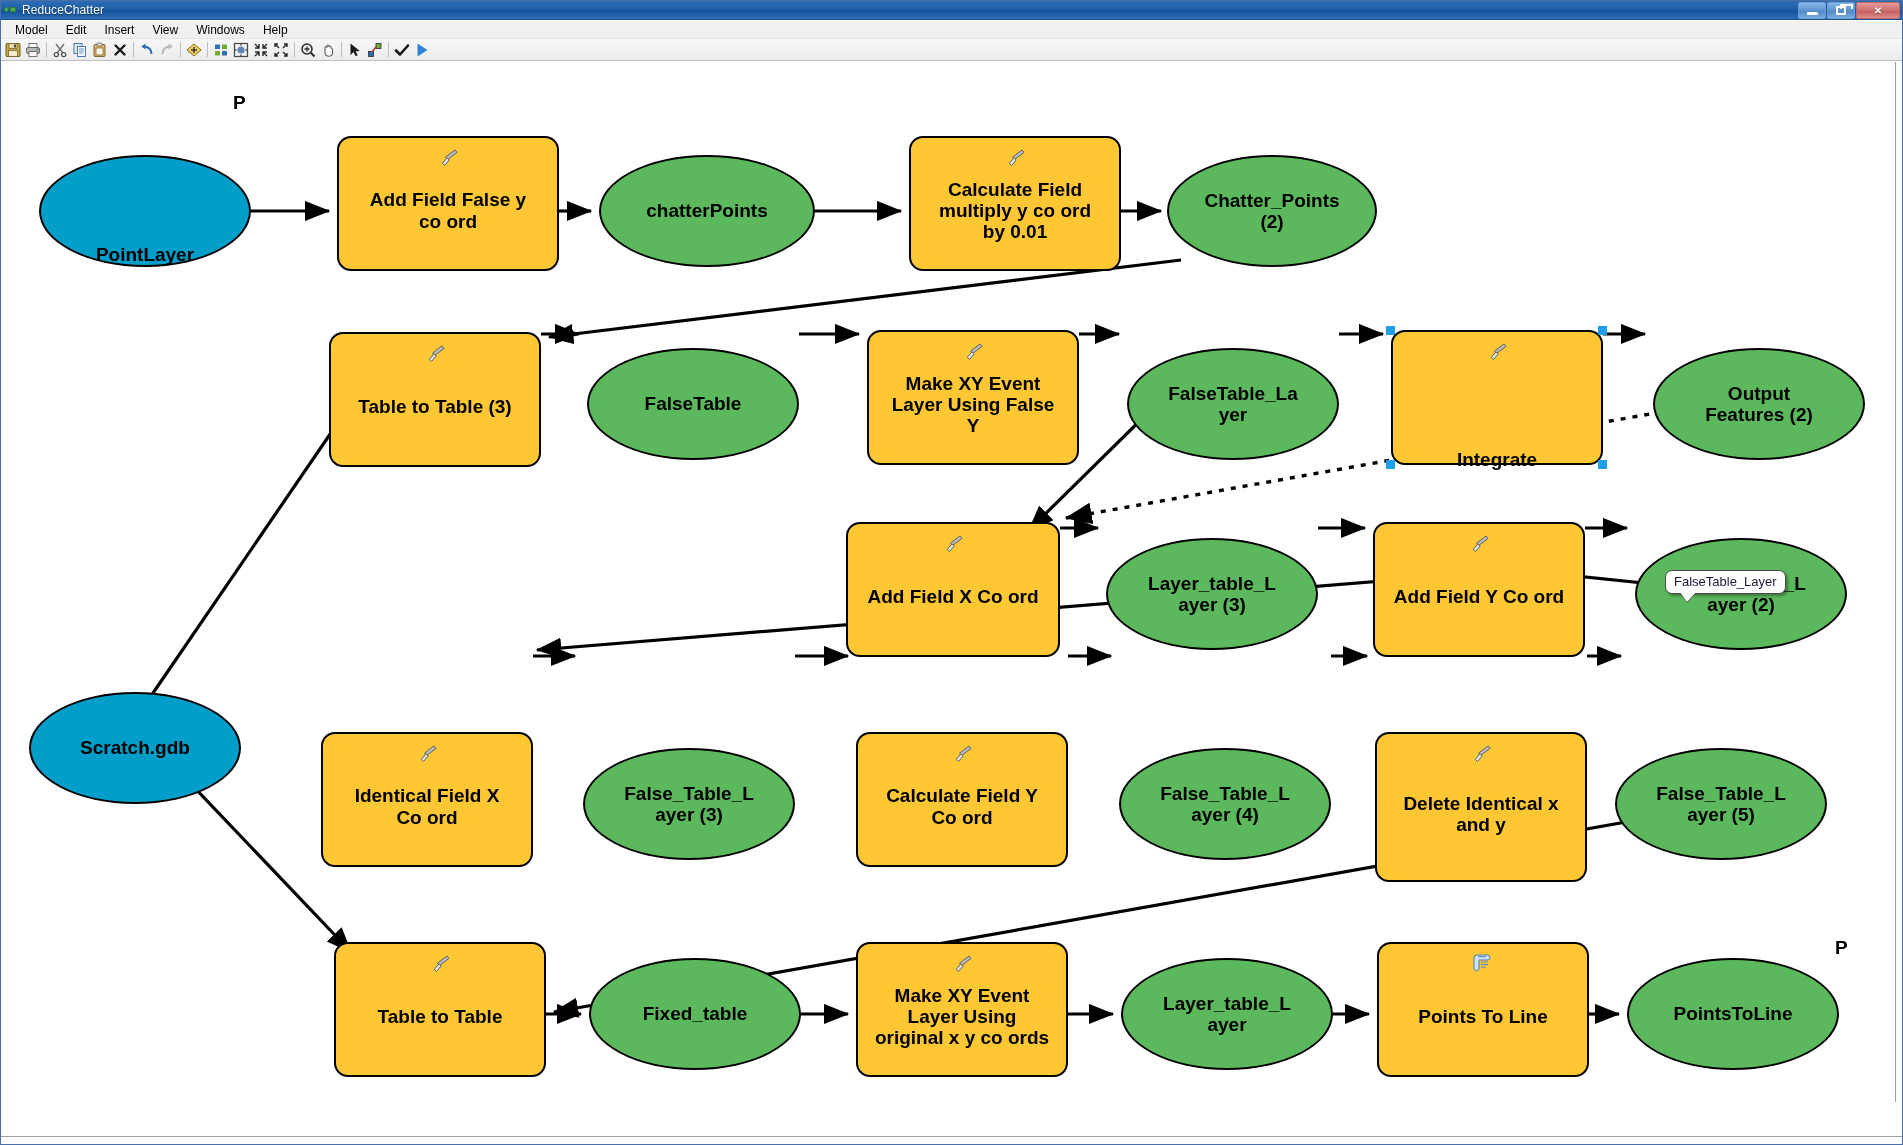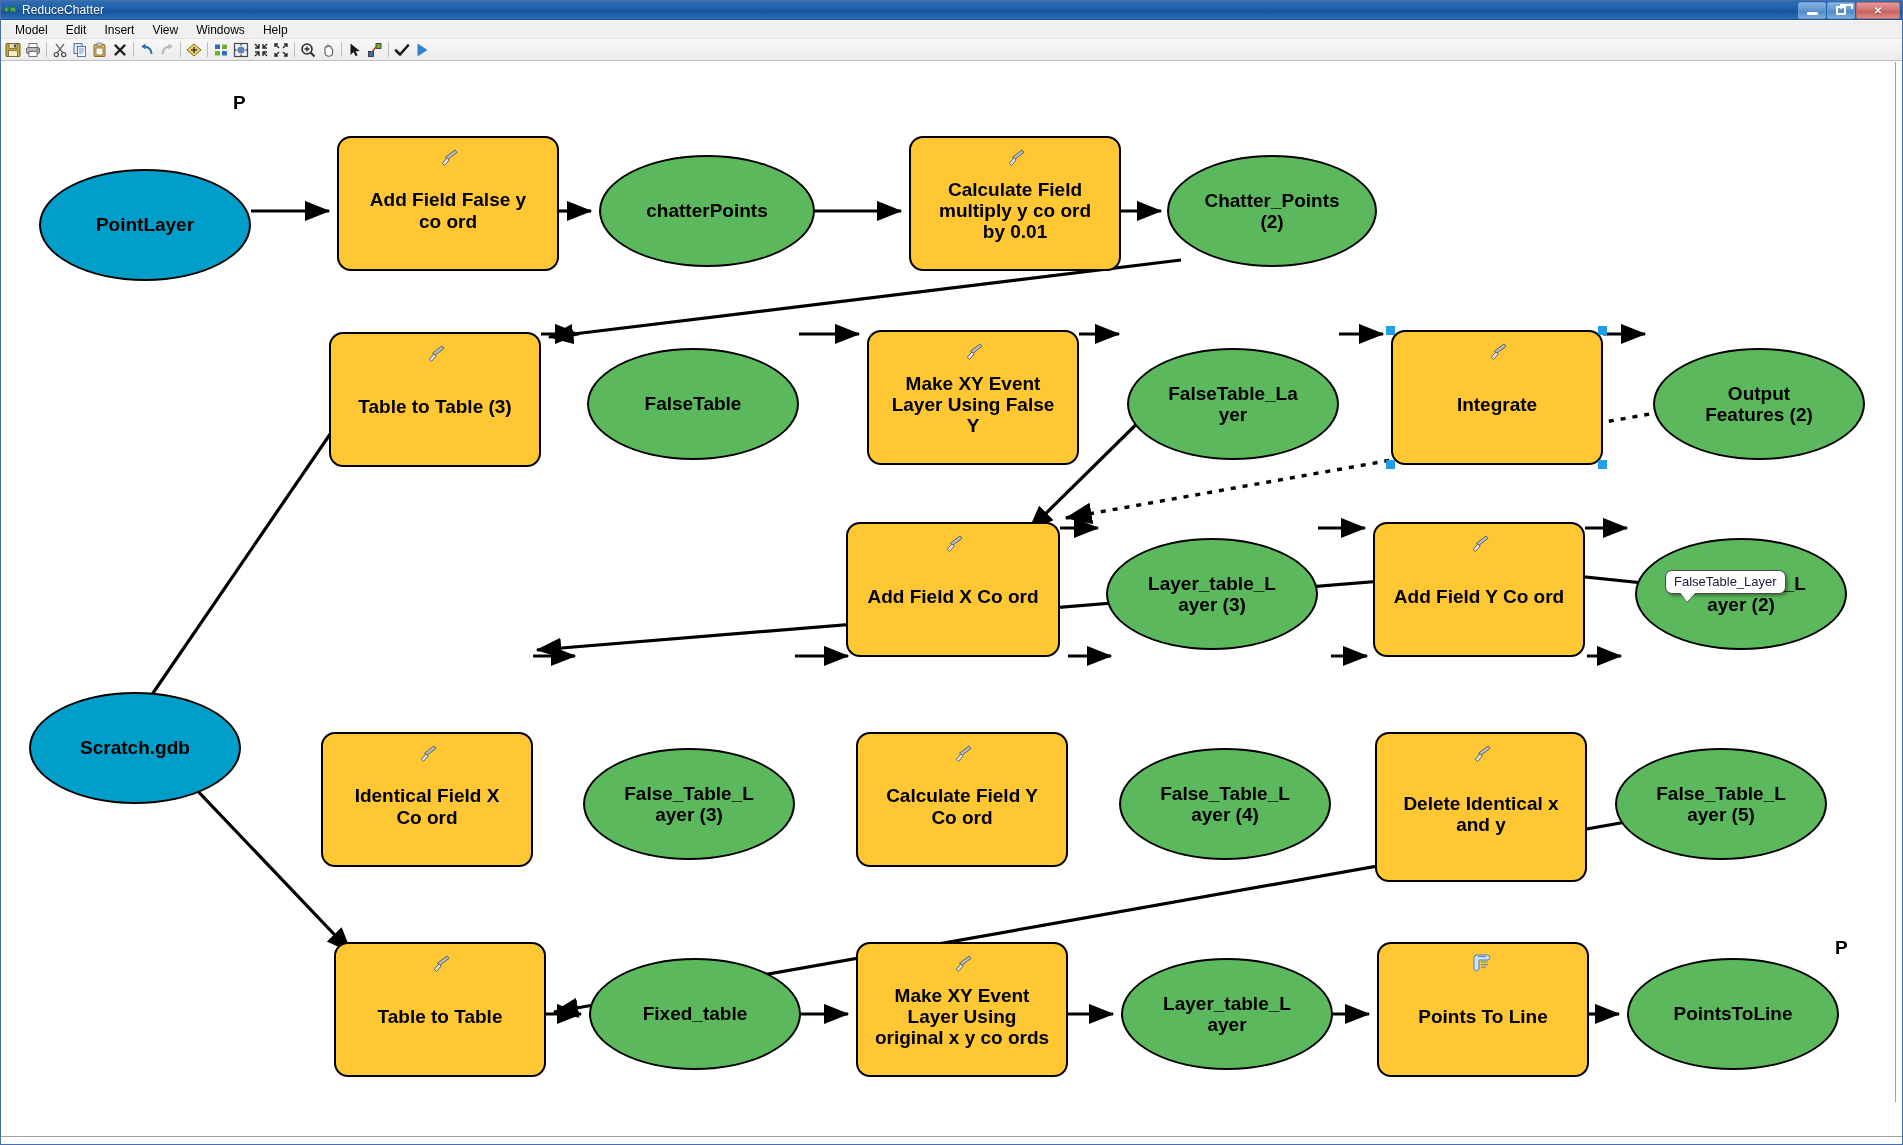--- a/index.html
+++ b/index.html
@@ -404,21 +404,21 @@
         </g>
 
         <g stroke="#000" stroke-width="3.4" fill="none" stroke-dasharray="5 7" stroke-linecap="butt" marker-end="url(#arrowd)">
           <path d="M1660,350 L1065,456"></path>
         </g>
       </svg>
 
       <div class="pmark" style="left:232px; top:30px;">P</div>
       <div class="pmark" style="left:1834px; top:875px;">P</div>
 
-      <div class="node input" style="left:38px; top:107px; width:212px; height:112px;">
+      <div class="node input" style="left:38px; top:93px; width:212px; height:112px;align-items:flex-end;">
         <span class="lbl">PointLayer</span>
       </div>
 
       <div class="node tool" style="left:336px; top:74px; width:222px; height:135px;">
         <span class="tool-icon">
           <svg width="26" height="26" viewBox="0 0 26 26">
             <path d="M20 6 L22 8.4 L12.6 15.5 L10.5 13.2 Z" fill="#b9bcc0" stroke="#5d6165" stroke-width="1"></path>
             <path d="M12 13.8 L14.2 16 L9.5 21.5 L7.3 19.3 Z" fill="#e2e5e8" stroke="#5d6165" stroke-width="1"></path>
           </svg>
         </span>
@@ -471,21 +471,21 @@
         <span class="lbl">Make XY Event
 Layer Using False
 Y</span>
       </div>
 
       <div class="node data" style="left:1126px; top:286px; width:212px; height:112px;">
         <span class="lbl">FalseTable_La
 yer</span>
       </div>
 
-      <div class="node tool" style="left:1390px; top:268px; width:212px; height:135px;">
+      <div class="node tool" style="left:1390px; top:268px; width:212px; height:135px;align-items:flex-end;">
         <span class="tool-icon">
           <svg width="26" height="26" viewBox="0 0 26 26">
             <path d="M20 6 L22 8.4 L12.6 15.5 L10.5 13.2 Z" fill="#b9bcc0" stroke="#5d6165" stroke-width="1"></path>
             <path d="M12 13.8 L14.2 16 L9.5 21.5 L7.3 19.3 Z" fill="#e2e5e8" stroke="#5d6165" stroke-width="1"></path>
           </svg>
         </span>
         <span class="lbl">Integrate</span>
       </div>
 
       <div class="handle" style="left:1385px; top:264px;"></div>

